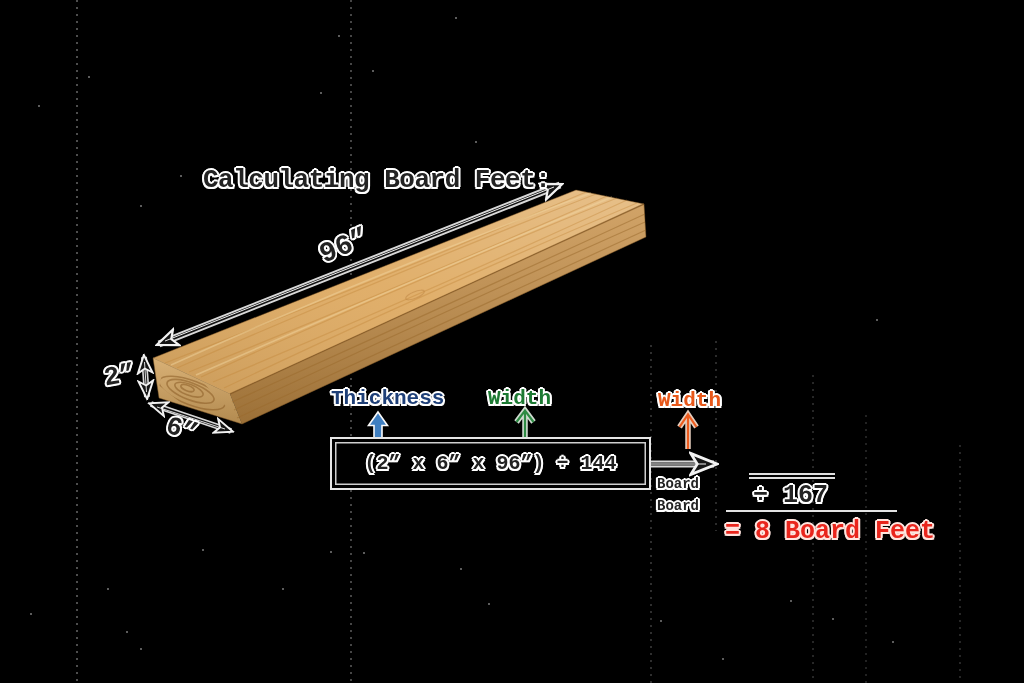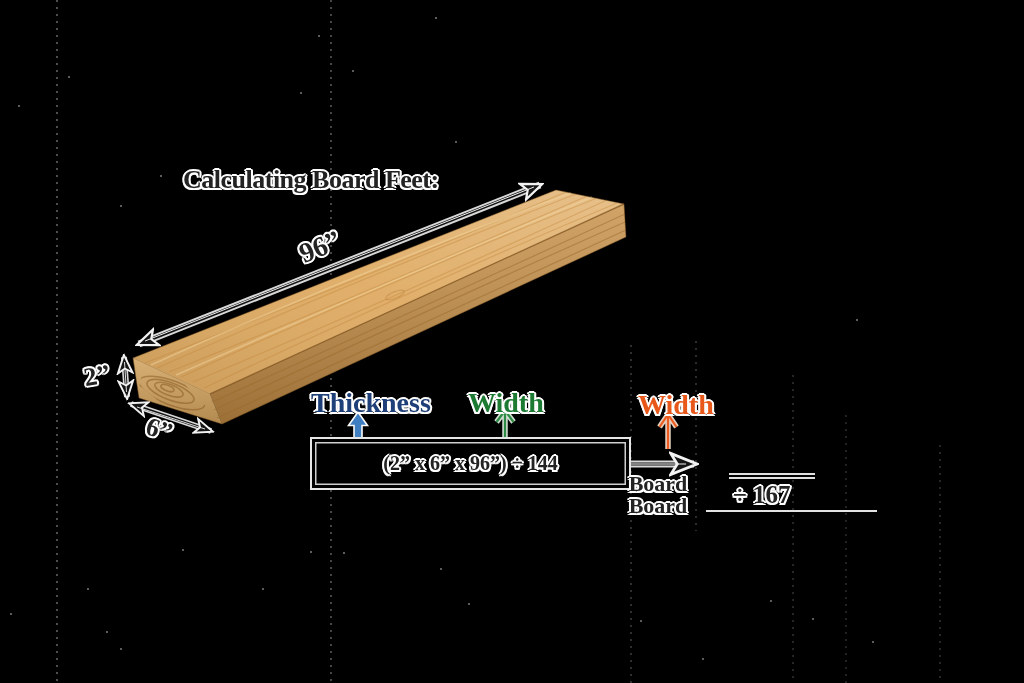--- a/index.html
+++ b/index.html
@@ -1,38 +1,38 @@
 <!DOCTYPE html>
 <html><head>
 <meta charset="utf-8">
 <style>
   html,body{margin:0;padding:0;background:#000;}
   .canvas{position:relative;width:964px;height:683px;background:#000;overflow:hidden;
-          font-family:Liberation Serif, serif;}
+          font-family:Liberation Mono, monospace;margin-left:20px;}
   .abs{position:absolute;}
   svg{position:absolute;left:0;top:0;}
   .txt{position:absolute;font-weight:bold;white-space:nowrap;}
   
   .ol{text-shadow:-2px 0 0 #fff,2px 0 0 #fff,0 -2px 0 #fff,0 2px 0 #fff,
       -1.5px -1.5px 0 #fff,1.5px -1.5px 0 #fff,-1.5px 1.5px 0 #fff,1.5px 1.5px 0 #fff;}
   .ol-red{text-shadow:-2px 0 0 #ffe4de,2px 0 0 #ffe4de,0 -2px 0 #ffe4de,0 2px 0 #ffe4de,
       -1.5px -1.5px 0 #ffe4de,1.5px -1.5px 0 #ffe4de,-1.5px 1.5px 0 #ffe4de,1.5px 1.5px 0 #ffe4de;}
   .title{left:183px;top:165px;font-size:26px;letter-spacing:-0.5px;}
   .dim96{left:299px;top:231px;font-size:28px;transform:rotate(-22deg);}
   .dim2{left:84px;top:361px;font-size:26px;transform:rotate(-10deg);}
   .dim6{left:146px;top:415px;font-size:26px;transform:rotate(18deg);}
-  .lbl{font-size:28px;}
+  .lbl{font-size:21px;}
   .lbl-thickness{left:311px;top:387px;}
   .lbl-width{left:468px;top:387px;text-align:center;}
   .lbl-length{left:638px;top:389px;}
   .formula-box{left:310px;top:437px;width:317px;height:49px;background:#000;
       border:2px solid #e6e6e6;box-shadow:inset 0 0 0 3px #000,inset 0 0 0 4.5px #cfcfcf;
       display:flex;align-items:center;justify-content:center;}
   .formula-text{font-size:20px;font-weight:bold;white-space:nowrap;}
-  .bf-label{left:622px;top:473px;width:72px;text-align:center;font-size:22px;line-height:22px;font-weight:bold;}
+  .bf-label{left:622px;top:473px;width:72px;text-align:center;font-size:14px;line-height:22px;font-weight:bold;}
   .numerator{left:707px;top:444px;font-size:27px;}
   .dbl-underline{left:729px;top:473px;width:86px;height:6px;
       border-top:2px solid #e0e0e0;border-bottom:2px solid #e0e0e0;box-sizing:border-box;}
   .denominator{left:733px;top:481px;font-size:25px;}
   .sum-line{left:706px;top:510px;width:171px;border-top:2.2px solid #e3e3e3;}
   .result{left:705px;top:517px;font-size:25px;}
   .dotline{position:absolute;width:2px;
       background-image:repeating-linear-gradient(to bottom,#9b9b9b 0 2px,transparent 2px 7px);}
   .specks{position:absolute;left:0;top:0;width:2px;height:2px;background:transparent;opacity:.65;
       box-shadow:435px 17px #8e8e8e,318px 35px #8e8e8e,352px 70px #8e8e8e,455px 141px #8e8e8e,
@@ -177,14 +177,15 @@
   </div>
 
   <div class="abs bf-label ol" style="color: rgb(35, 35, 35);">
     <div>Board</div>
     <div>Board</div>
   </div>
 
   <div class="abs dbl-underline"></div>
   <div class="txt ol denominator" style="color: rgb(35, 35, 35);">÷ 167</div>
   <div class="abs sum-line"></div>
+  <div class="txt ol-red result" style="font-weight: bold; color: rgb(233, 37, 28);">= 8 Board Feet</div>
 
 </div>
 
 </body></html>

